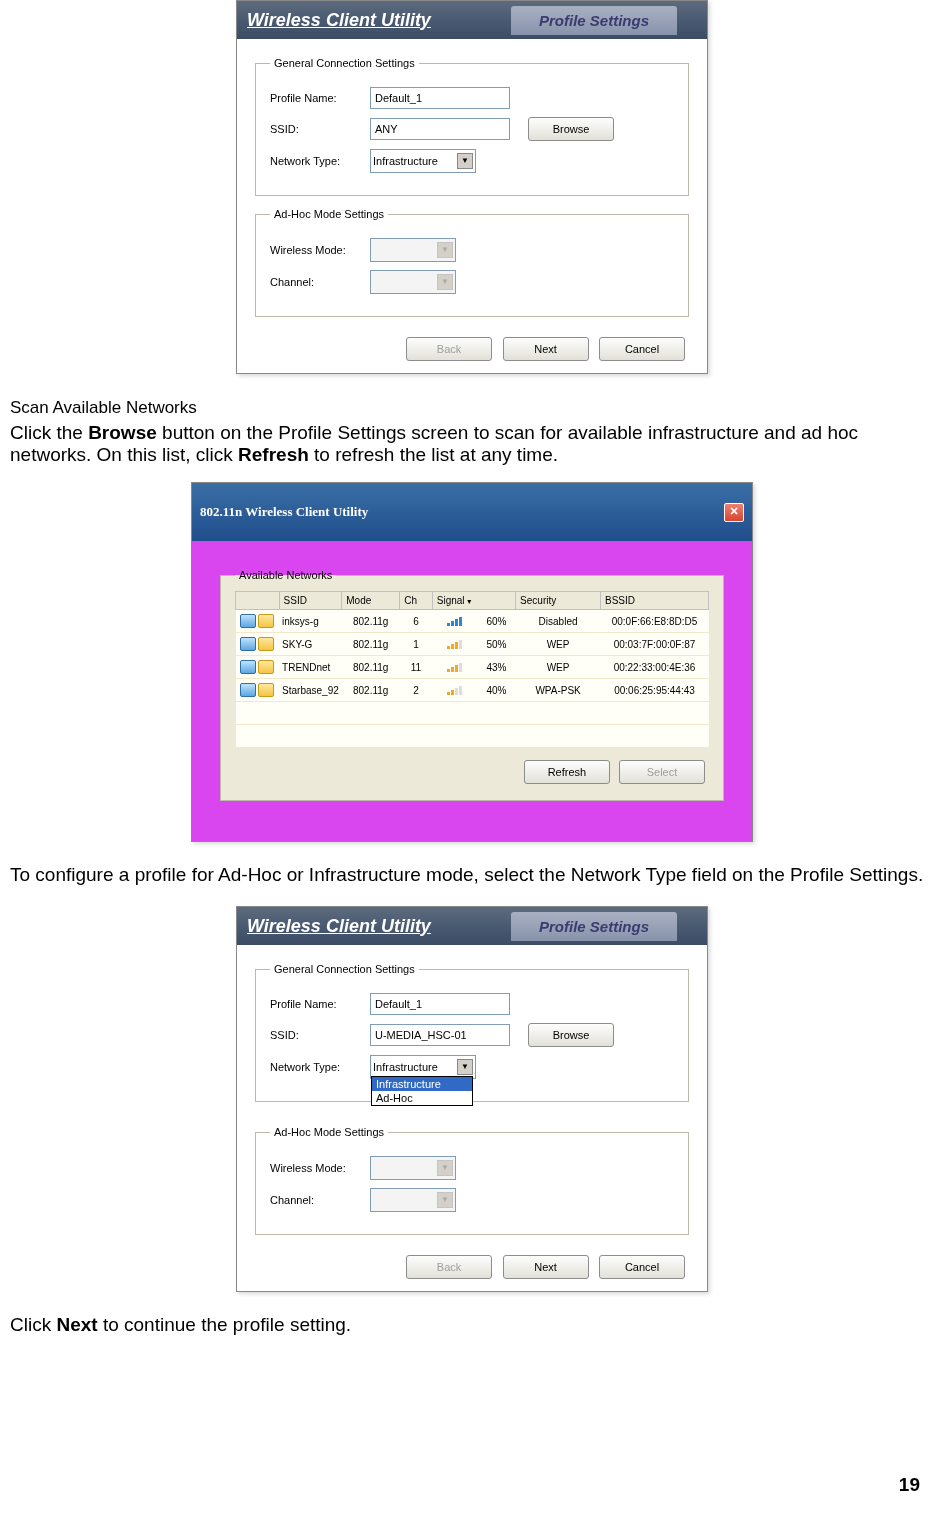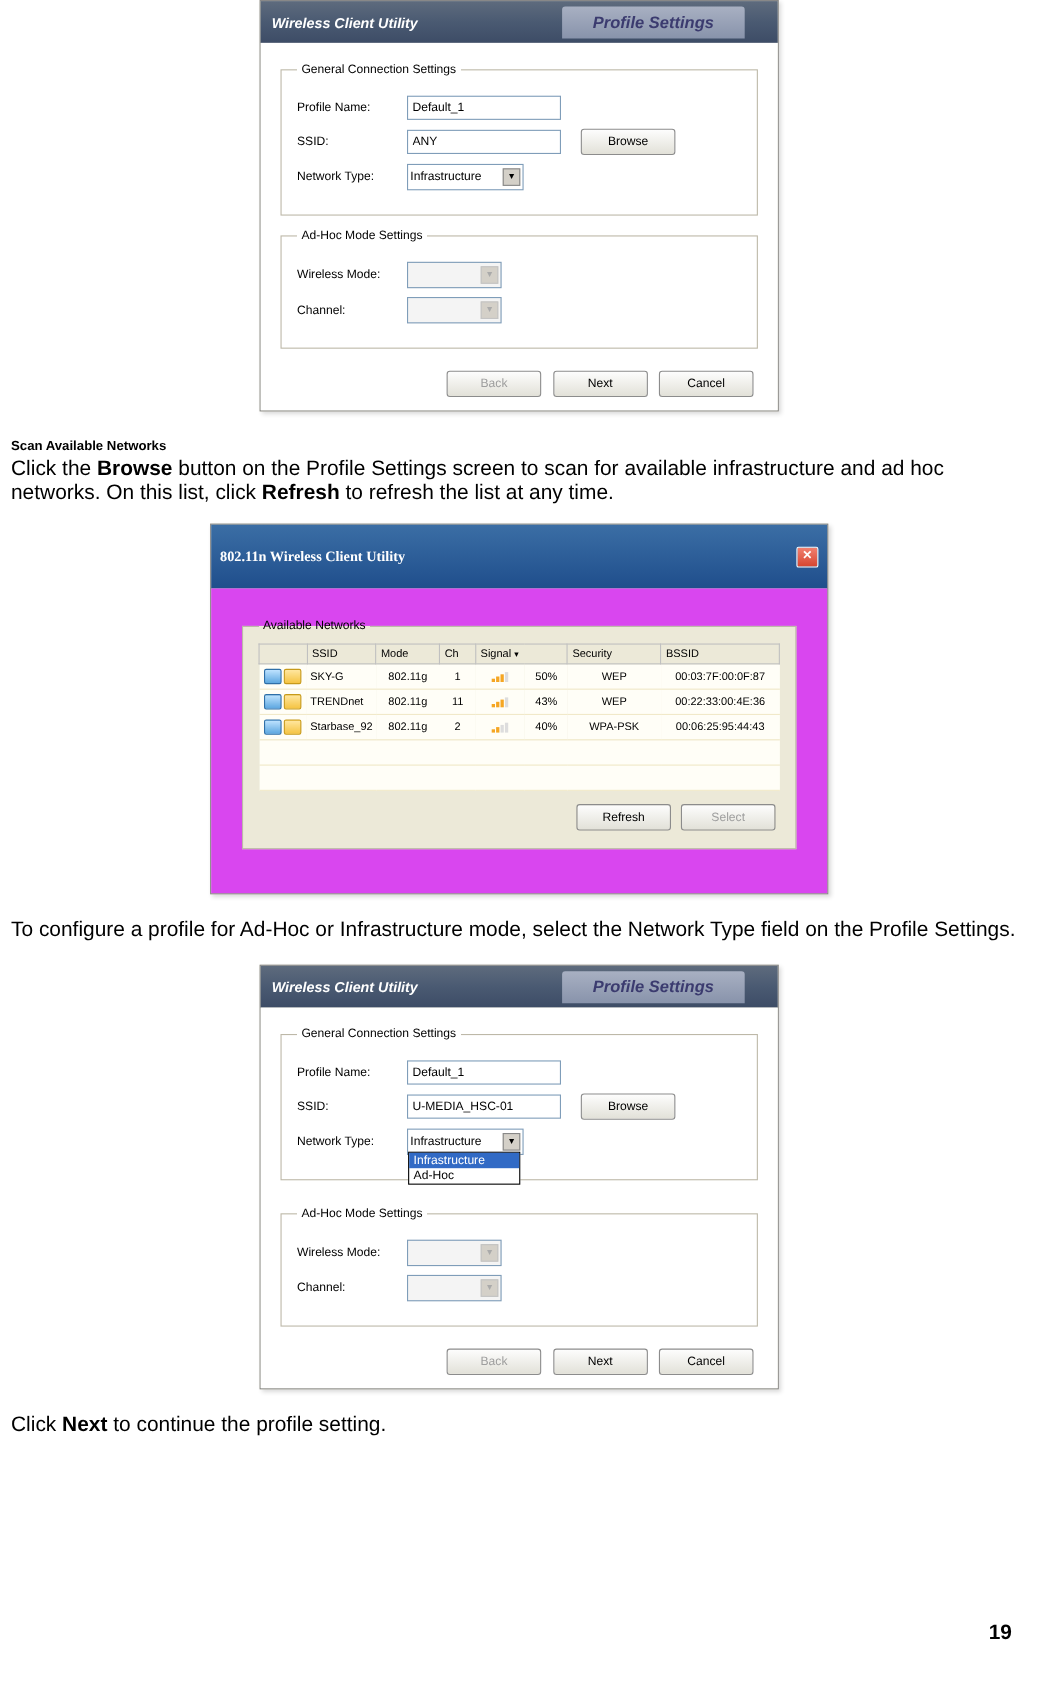--- a/index.html
+++ b/index.html
@@ -1,20 +1,20 @@
 <!DOCTYPE html>
 <html><head>
 <meta charset="utf-8">
 <style>
   body { margin:0; padding:0; font-family: Arial, Helvetica, sans-serif; background:#fff; width:944px; }
   .page { padding: 0 10px 30px 10px; position:relative; min-height:1480px;}
   .center { text-align:center; }
   .app-win { display:inline-block; border:1px solid #888; background:#ECE9D8; text-align:left; box-shadow:2px 2px 4px rgba(0,0,0,0.15);}
   .app-header { background: linear-gradient(180deg,#5e6b7d 0%, #4a5a72 50%, #3d4c66 100%); color:#fff; height:38px; position:relative; display:flex; align-items:center;}
-  .app-title { font-weight:bold; font-style:italic; font-size:13px; padding-left:10px;}
+  .app-title { font-weight:bold; font-style:italic; font-size:18px; padding-left:10px;text-decoration:underline;}
   .app-tab { position:absolute; right:30px; top:0; height:38px; display:flex; align-items:center;}
   .app-tab-inner { background: linear-gradient(180deg,#a8b0c2,#8893ab); color:#3b3b6f; font-weight:bold; font-style:italic; padding:6px 28px; border-radius:3px 3px 0 0; font-size:15px;}
   .app-body { background:#fff; padding:18px 18px 10px 18px; position:relative;}
   fieldset { border:1px solid #bdb8a8; padding:10px 14px 14px 14px; margin:0 0 12px 0; font-size:11px;}
   legend { font-size:11px; padding:0 4px; }
   .form-row { display:flex; align-items:center; margin:8px 0; font-size:11px;}
   .form-row .lbl { width:100px; }
   .txt-input { border:1px solid #7f9db9; font-size:11px; padding:2px 4px; height:16px; background:#fff;}
   .w130 { width:130px; }
   .ddl { border:1px solid #7f9db9; font-size:11px; padding:1px 2px; height:20px; background:#fff; display:flex; align-items:center; justify-content:space-between; }
@@ -26,21 +26,21 @@
   .btn-row .btn { margin-left:6px;}
   .blue-bar { background:linear-gradient(180deg,#3b6ea5,#1f4e8c); color:#fff; font-family:'Times New Roman',serif; font-weight:bold; font-size:13px; padding:20px 8px; display:flex; justify-content:space-between; align-items:center; height:18px;}
   .close-btn { width:18px; height:17px; background:linear-gradient(180deg,#f08070,#d64530); border:1px solid #fff; border-radius:2px; color:#fff; font-weight:bold; font-size:11px; line-height:15px; text-align:center;}
   .tbl { width:100%; border-collapse:collapse; font-size:10px;}
   .tbl thead th { background:#ECE9D8; border:1px solid #c0c0c0; font-weight:normal; padding:3px 4px; font-size:10px;}
   .tbl tbody td { border-bottom:1px solid #f1e9c9; padding:2px 3px; text-align:center; background:#fffef7; height:18px;}
   .tbl tbody tr.empty td { height:18px; }
   .sig-bars { display:inline-flex; align-items:flex-end; gap:1px; height:12px;}
   .sig-bars span { width:3px; background:#ccc;}
   .prose { font-size:19px; }
-  .prose .heading { font-weight:bold; font-size:12px; margin:24px 0 4px 0;}
+  .prose .heading { font-weight:normal; font-size:17px; margin:24px 0 4px 0;}
   .prose strong { font-weight:bold; }
   .pgnum { position:absolute; right:24px; bottom:14px; font-weight:bold; font-size:19px;}
   .icons-cell { display:flex; gap:2px; justify-content:center;}
   .ico { width:14px; height:12px; border-radius:2px;}
   .ico.net { background:linear-gradient(180deg,#bfe3ff,#5da7e0); border:1px solid #2f6fa8;}
   .ico.lock { background:linear-gradient(180deg,#ffe7a0,#f5c442); border:1px solid #c79a1a;}
   .dd-open { position:relative; }
   .dd-list { position:absolute; left:0; top:20px; border:1px solid #000; background:#fff; font-size:11px; z-index:5; width:100px;}
   .dd-list div { padding:1px 4px; }
   .dd-list .sel { background:#316ac5; color:#fff;}
@@ -142,20 +142,40 @@
               </tr>
             </thead>
             <tbody id="scan-rows">
                 <tr>
       <td>
                     <span class="icons-cell">
                       <span class="ico net"></span>
                       <span class="ico lock"></span>
                     </span>
                   </td>
+      <td style="text-align:left">inksys-g</td>
+      <td>802.11g</td>
+      <td>6</td>
+      <td><span class="sig-bars">
+                      <span style="height:3px;background:#2b86d9"></span>
+                      <span style="height:5px;background:#2b86d9"></span>
+                      <span style="height:7px;background:#2b86d9"></span>
+                      <span style="height:9px;background:#2b86d9"></span>
+                    </span></td>
+      <td>60%</td>
+      <td>Disabled</td>
+      <td>00:0F:66:E8:8D:D5</td>
+                </tr>
+                <tr>
+      <td>
+                    <span class="icons-cell">
+                      <span class="ico net"></span>
+                      <span class="ico lock"></span>
+                    </span>
+                  </td>
       <td style="text-align:left">SKY-G</td>
       <td>802.11g</td>
       <td>1</td>
       <td><span class="sig-bars">
                       <span style="height:3px;background:#f5a623"></span>
                       <span style="height:5px;background:#f5a623"></span>
                       <span style="height:7px;background:#f5a623"></span>
                       <span style="height:9px;background:#ddd"></span>
                     </span></td>
       <td>50%</td>

